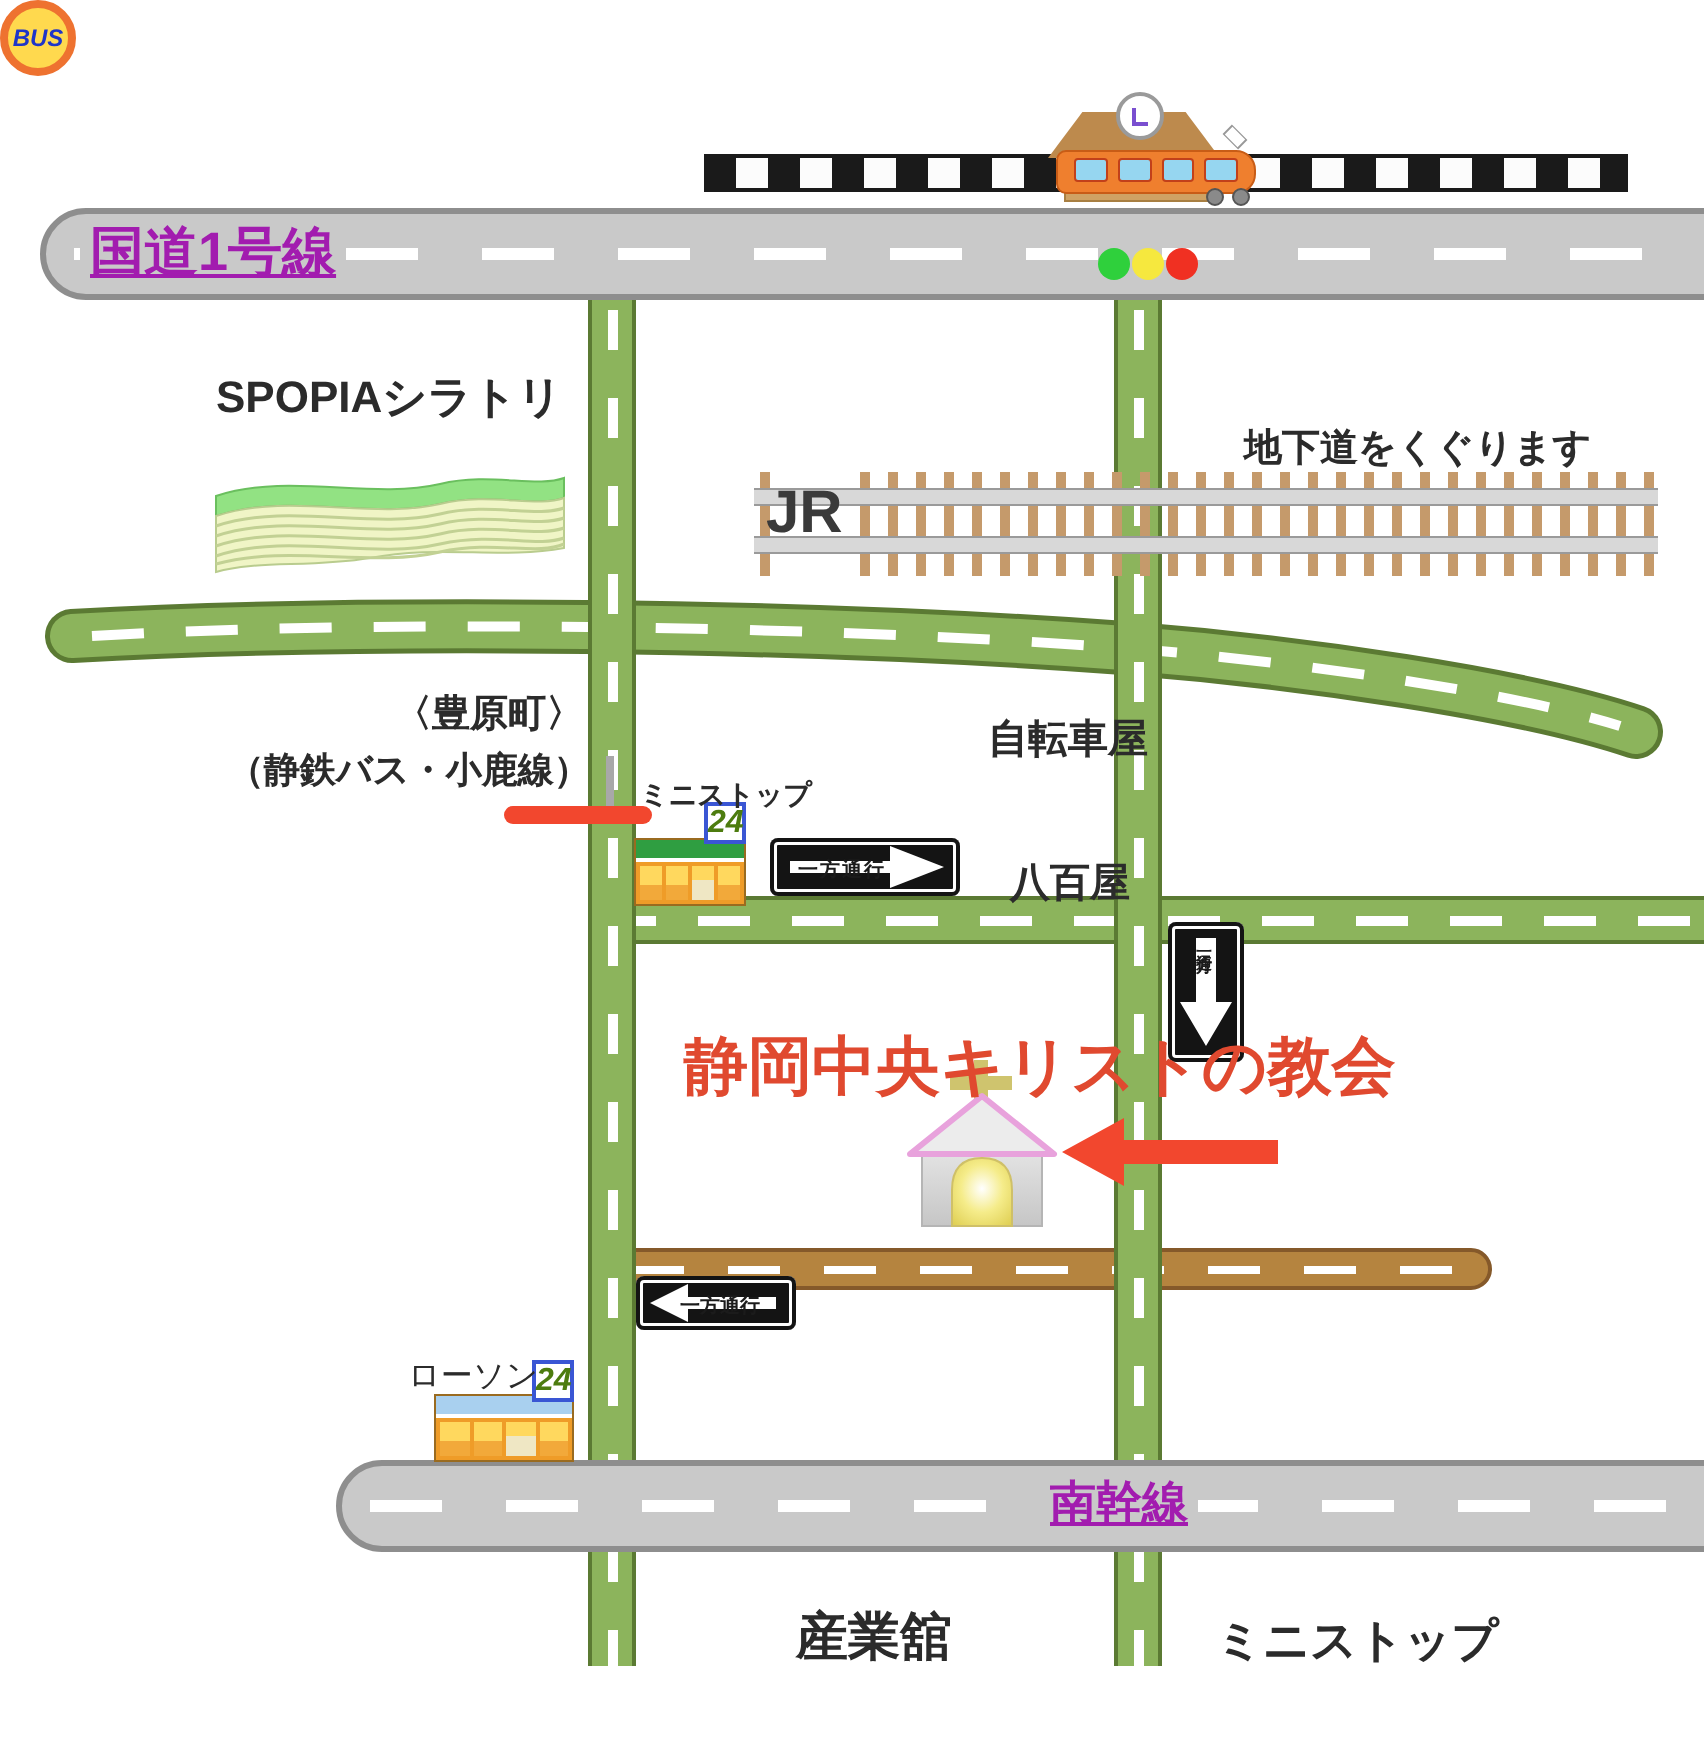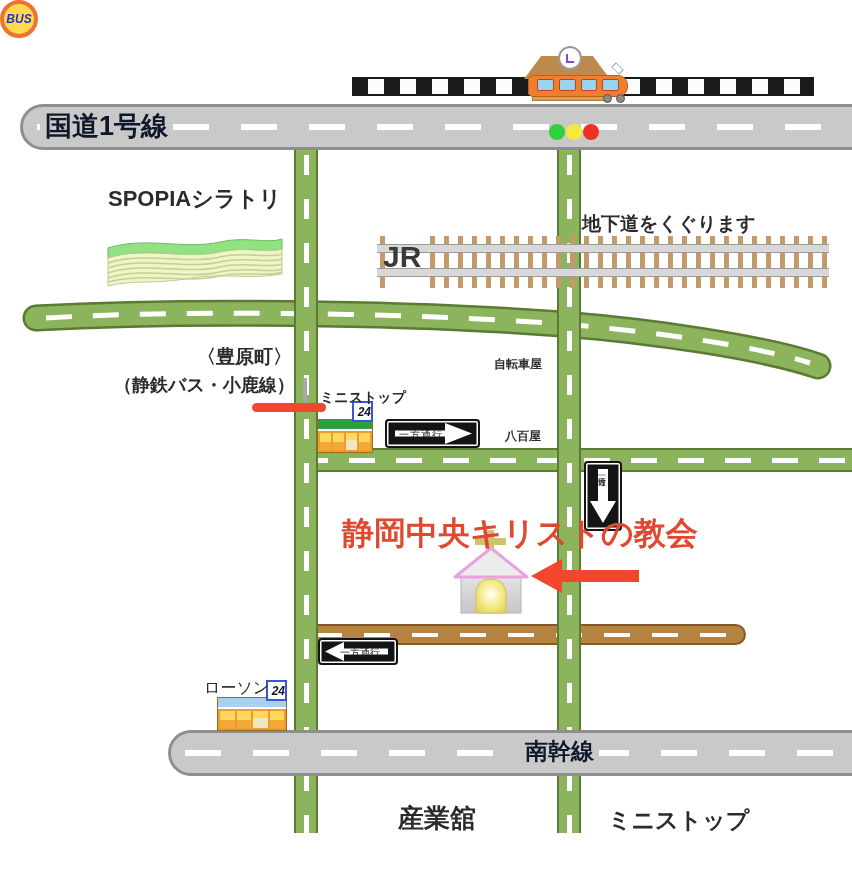--- a/index.html
+++ b/index.html
@@ -9,21 +9,21 @@
   }
   .abs{position:absolute;}
   .lbl{position:absolute;font-weight:bold;color:#2b2b2b;white-space:nowrap;z-index:6;}
 
   
   .road-gray{position:absolute;background:#c9c9c9;border:3px solid #8e8e8e;z-index:3;}
   .road-gray .hdash{position:absolute;left:14px;right:0;top:50%;margin-top:-3px;height:6px;
     background-image:repeating-linear-gradient(90deg,#fff 0 36px,transparent 36px 68px);}
   #route1{left:20px;top:104px;width:840px;height:40px;border-radius:26px 0 0 26px;}
   #minami{left:168px;top:730px;width:690px;height:40px;border-radius:24px 0 0 24px;}
-  .road-name{position:absolute;font-weight:bold;color:#0f172a;background:#c9c9c9;padding:0 5px;z-index:4;white-space:nowrap;}
+  .road-name{position:absolute;font-weight:bold;color:#a21caf;background:#c9c9c9;padding:0 5px;z-index:4;white-space:nowrap;text-decoration:underline;}
   #route1-label{left:40px;top:108px;font-size:27px;}
   #minami-label{left:520px;top:736px;font-size:23px;}
 
   
   .road-green-v{position:absolute;width:20px;background:#8cb45c;border-left:2px solid #5b7a33;
     border-right:2px solid #5b7a33;z-index:1;}
   .road-green-v .vdash{position:absolute;top:8px;bottom:0;left:50%;width:5px;margin-left:-2.5px;
     background-image:repeating-linear-gradient(180deg,#fff 0 20px,transparent 20px 44px);}
   #left-road{left:294px;top:147px;height:686px;}
   #right-road{left:557px;top:147px;height:686px;}
@@ -82,51 +82,51 @@
   .store{position:absolute;border:1px solid #9a6b20;display:flex;flex-direction:column;z-index:4;box-sizing:border-box;}
   .store .roof{height:9px;border-bottom:2px solid #fff;}
   .store .sbody{flex:1;background:#ef9c28;display:flex;gap:2px;padding:2px;}
   .store .win{flex:1;background:linear-gradient(#ffd85e 55%,#f2a93a 55%);}
   .store .door{background:linear-gradient(#ffd85e 40%,#efe7c4 40%);}
   #ministop-icon{left:317px;top:419px;width:56px;height:34px;}
   #ministop-icon .roof{background:#2f9e41;}
   #lawson-icon{left:217px;top:697px;width:70px;height:34px;}
   #lawson-icon .roof{background:#a9d0ef;}
   .badge24{position:absolute;width:17px;height:17px;background:#fff;border:2px solid #3a56d4;
-    color:#0f172a;font-weight:bold;font-size:12px;font-style:italic;display:flex;align-items:center;
-    justify-content:flex-end;z-index:5;}
+    color:#4d7c0f;font-weight:bold;font-size:16px;font-style:italic;display:flex;align-items:center;
+    justify-content:flex-start;z-index:5;}
   #ministop-badge{left:352px;top:401px;}
   #lawson-badge{left:266px;top:680px;}
 
   
   .oneway{position:absolute;background:#141414;border-radius:4px;z-index:5;
     box-shadow:inset 0 0 0 2px #141414,inset 0 0 0 3.5px #fff;}
   .oneway svg{position:absolute;inset:0;}
-  .oneway .ow-text{position:absolute;color:#1b1b1b;font-weight:normal;z-index:2;}
+  .oneway .ow-text{position:absolute;color:#1b1b1b;font-weight:bold;z-index:2;}
   #oneway-east{left:385px;top:419px;width:95px;height:29px;}
   #oneway-east .ow-text{left:14px;top:9px;font-size:10px;letter-spacing:1px;}
   #oneway-west{left:318px;top:638px;width:80px;height:27px;}
   #oneway-west .ow-text{left:22px;top:8px;font-size:10px;}
   #oneway-south{left:584px;top:461px;width:38px;height:70px;}
   #oneway-south .ow-text{left:11px;top:10px;font-size:8px;writing-mode:vertical-rl;letter-spacing:0;}
 
   
   #church-label{left:342px;top:512px;font-size:32px;color:#e0492f;}
   #church-icon{left:448px;top:524px;z-index:4;}
   #direction-arrow{left:529px;top:557px;z-index:5;}
 
   
   #map-title{left:486px;top:17px;font-size:22px;}
   #spopia-label{left:108px;top:184px;font-size:22px;}
-  #underpass-label{left:582px;top:211px;font-size:19px;}
+  #underpass-label{left:582px;top:211px;font-size:19px;padding-left:40px;}
   #toyohara-label{left:197px;top:344px;font-size:19px;}
   #busline-label{left:114px;top:373px;font-size:18px;}
   #ministop-label{left:320px;top:389px;font-size:14px;font-weight:bold;}
-  #bicycle-label{left:494px;top:356px;font-size:12px;}
-  #yaoya-label{left:505px;top:428px;font-size:12px;text-align:right;}
+  #bicycle-label{left:494px;top:356px;font-size:20px;}
+  #yaoya-label{left:505px;top:428px;font-size:20px;text-align:right;}
   #lawson-label{left:204px;top:678px;font-size:16px;font-weight:normal;}
   #sangyokan-label{left:398px;top:801px;font-size:26px;}
   #itoyokado-label{left:608px;top:805px;font-size:23px;}
 </style>
 </head>
 <body>
 
 <div class="map">
 
   <svg id="diag-road-svg" class="abs" width="852" height="870" viewBox="0 0 852 870">

